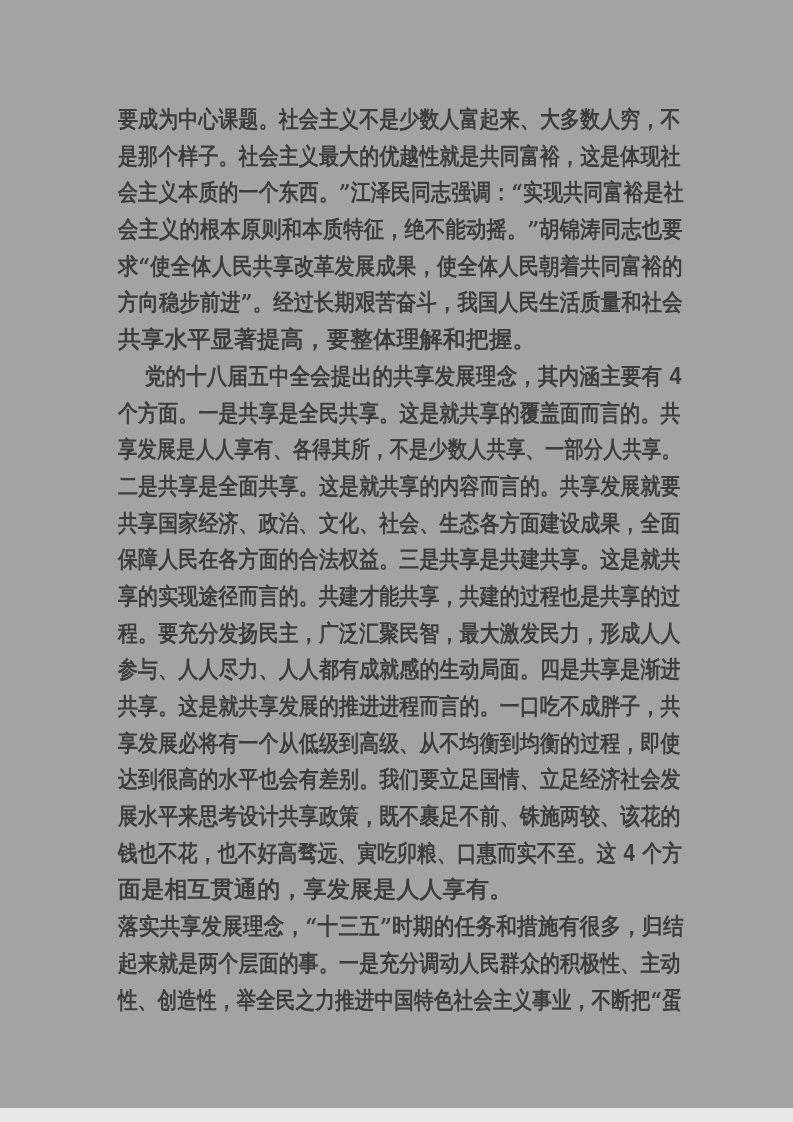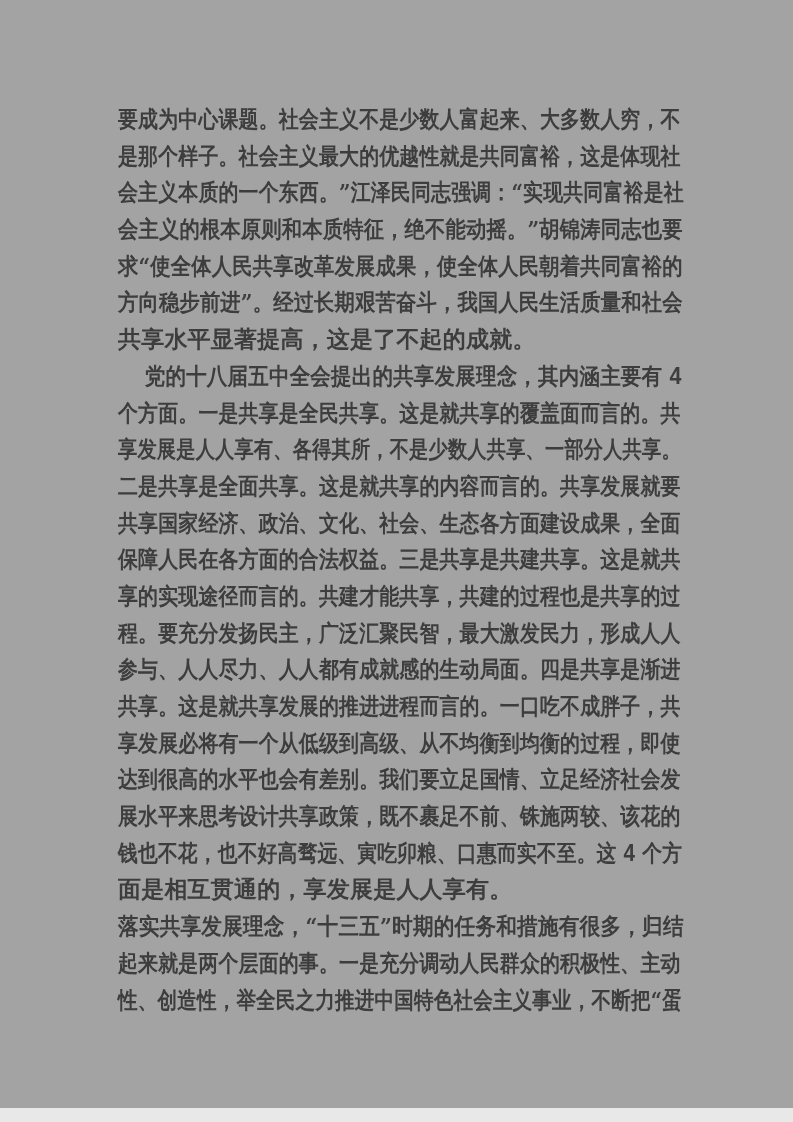--- a/index.html
+++ b/index.html
@@ -42,21 +42,21 @@
 
 <div class="page">
   <div class="text-block">
 
     <div class="line" style="transform: scaleX(0.866154); transform-origin: left center;">要成为中心课题。社会主义不是少数人富起来、大多数人穷，不</div>
     <div class="line" style="transform: scaleX(0.866154); transform-origin: left center;">是那个样子。社会主义最大的优越性就是共同富裕，这是体现社</div>
     <div class="line" style="transform: scaleX(0.866154); transform-origin: left center;">会主义本质的一个东西。”江泽民同志强调：“实现共同富裕是社</div>
     <div class="line" style="transform: scaleX(0.882445); transform-origin: left center;">会主义的根本原则和本质特征，绝不能动摇。”胡锦涛同志也要</div>
     <div class="line" style="transform: scaleX(0.882445); transform-origin: left center;">求“使全体人民共享改革发展成果，使全体人民朝着共同富裕的</div>
     <div class="line" style="transform: scaleX(0.882445); transform-origin: left center;">方向稳步前进”。经过长期艰苦奋斗，我国人民生活质量和社会</div>
-    <div class="line end">共享水平显著提高，这是了不起的成就。</div>
+    <div class="line end">共享水平显著提高，要整体理解和把握。</div>
 
     <div class="line indent" style="transform: scaleX(0.892235); transform-origin: left center;">党的十八届五中全会提出的共享发展理念，其内涵主要有 <span class="digit">4</span></div>
     <div class="line" style="transform: scaleX(0.866154); transform-origin: left center;">个方面。一是共享是全民共享。这是就共享的覆盖面而言的。共</div>
     <div class="line" style="transform: scaleX(0.836553); transform-origin: left center;">享发展是人人享有、各得其所，不是少数人共享、一部分人共享。</div>
     <div class="line" style="transform: scaleX(0.866154); transform-origin: left center;">二是共享是全面共享。这是就共享的内容而言的。共享发展就要</div>
     <div class="line" style="transform: scaleX(0.866154); transform-origin: left center;">共享国家经济、政治、文化、社会、生态各方面建设成果，全面</div>
     <div class="line" style="transform: scaleX(0.866154); transform-origin: left center;">保障人民在各方面的合法权益。三是共享是共建共享。这是就共</div>
     <div class="line" style="transform: scaleX(0.866154); transform-origin: left center;">享的实现途径而言的。共建才能共享，共建的过程也是共享的过</div>
     <div class="line" style="transform: scaleX(0.866154); transform-origin: left center;">程。要充分发扬民主，广泛汇聚民智，最大激发民力，形成人人</div>
     <div class="line" style="transform: scaleX(0.866154); transform-origin: left center;">参与、人人尽力、人人都有成就感的生动局面。四是共享是渐进</div>

